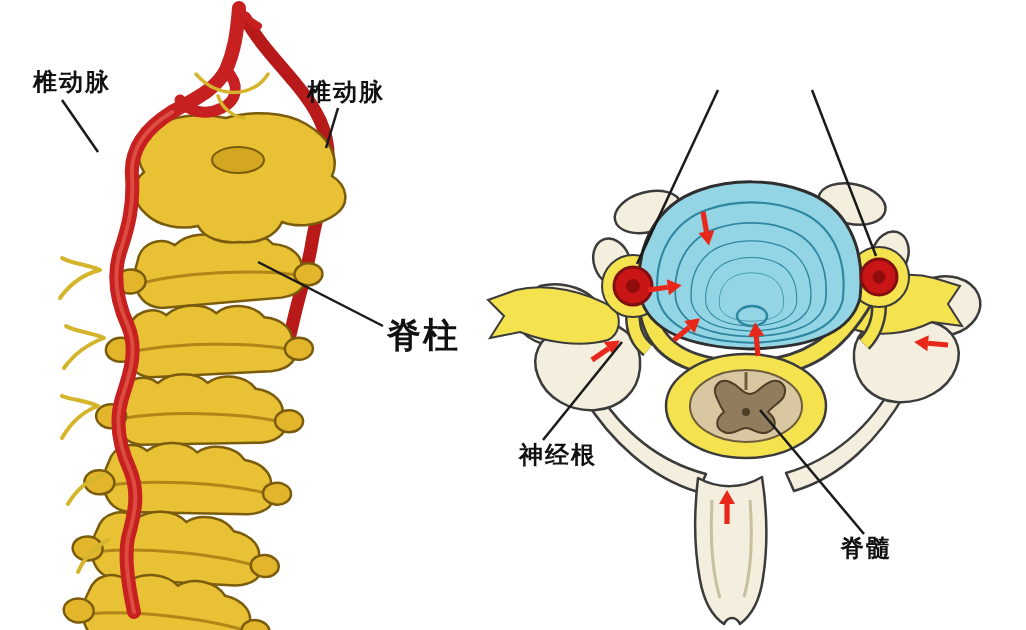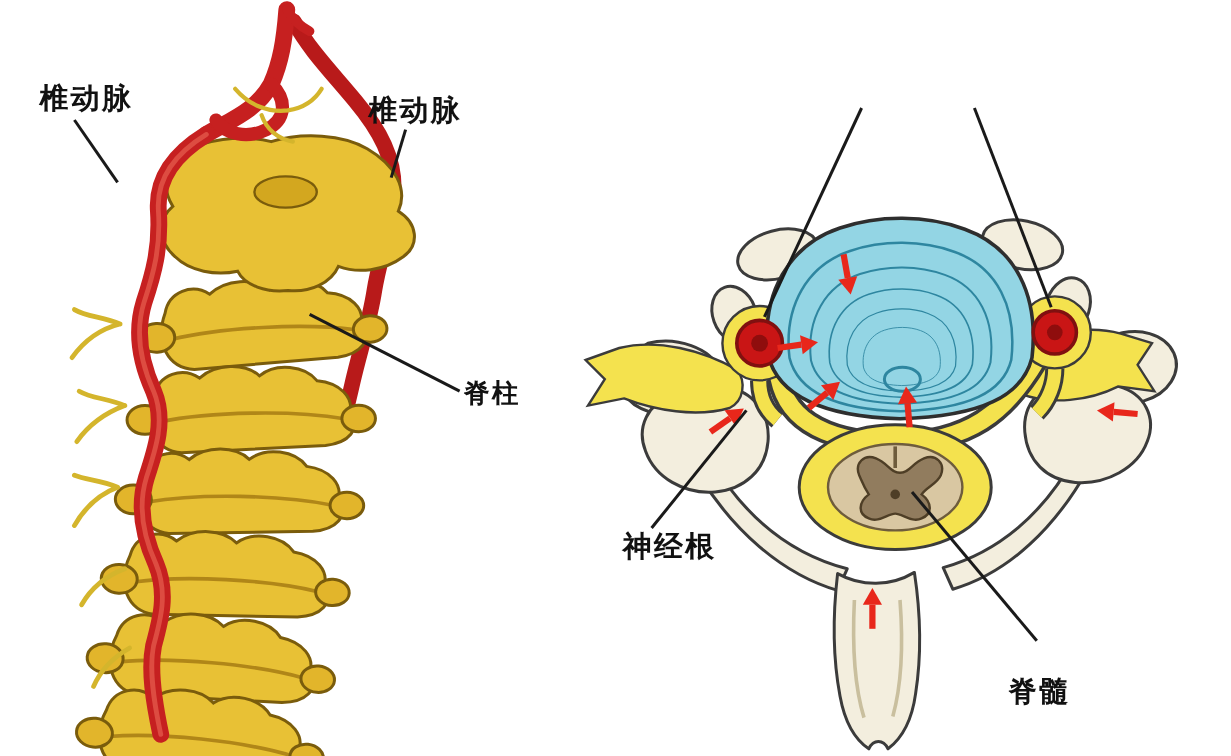--- a/index.html
+++ b/index.html
@@ -15,24 +15,24 @@
     position:absolute;
     font-weight:700;
     font-size:24px;
     color:#111111;
     letter-spacing:2px;
     white-space:nowrap;
     line-height:1;
   }
   .label-artery-left{left:33px;top:70px;}
   .label-artery-right{left:307px;top:80px;}
-  .label-spine{left:386px;top:318px;font-size:22px;}
+  .label-spine{left:386px;top:318px;font-size:35px;}
   .label-bilateral{left:701px;top:56px;font-size:23px;}
   .label-nerve-root{left:486px;top:443px;margin-left:33px;}
-  .label-cord{left:840px;top:536px;margin-top:28px;}
+  .label-cord{left:840px;top:536px;}
 </style>
 </head>
 <body>
 
 <div class="canvas">
 
   <svg class="diagram-svg" width="1026" height="630" viewBox="0 0 1026 630">
     <defs>
       <g id="vertS">
         <path d="M16,30 C20,12 40,6 54,16 C68,4 92,4 104,15 C118,4 142,7 152,20 C170,22 184,34 178,50 C188,60 178,72 158,74 L38,78 C16,76 6,54 16,30 Z" fill="#E8C135" stroke="#7A5C0C" stroke-width="2.5"></path>

